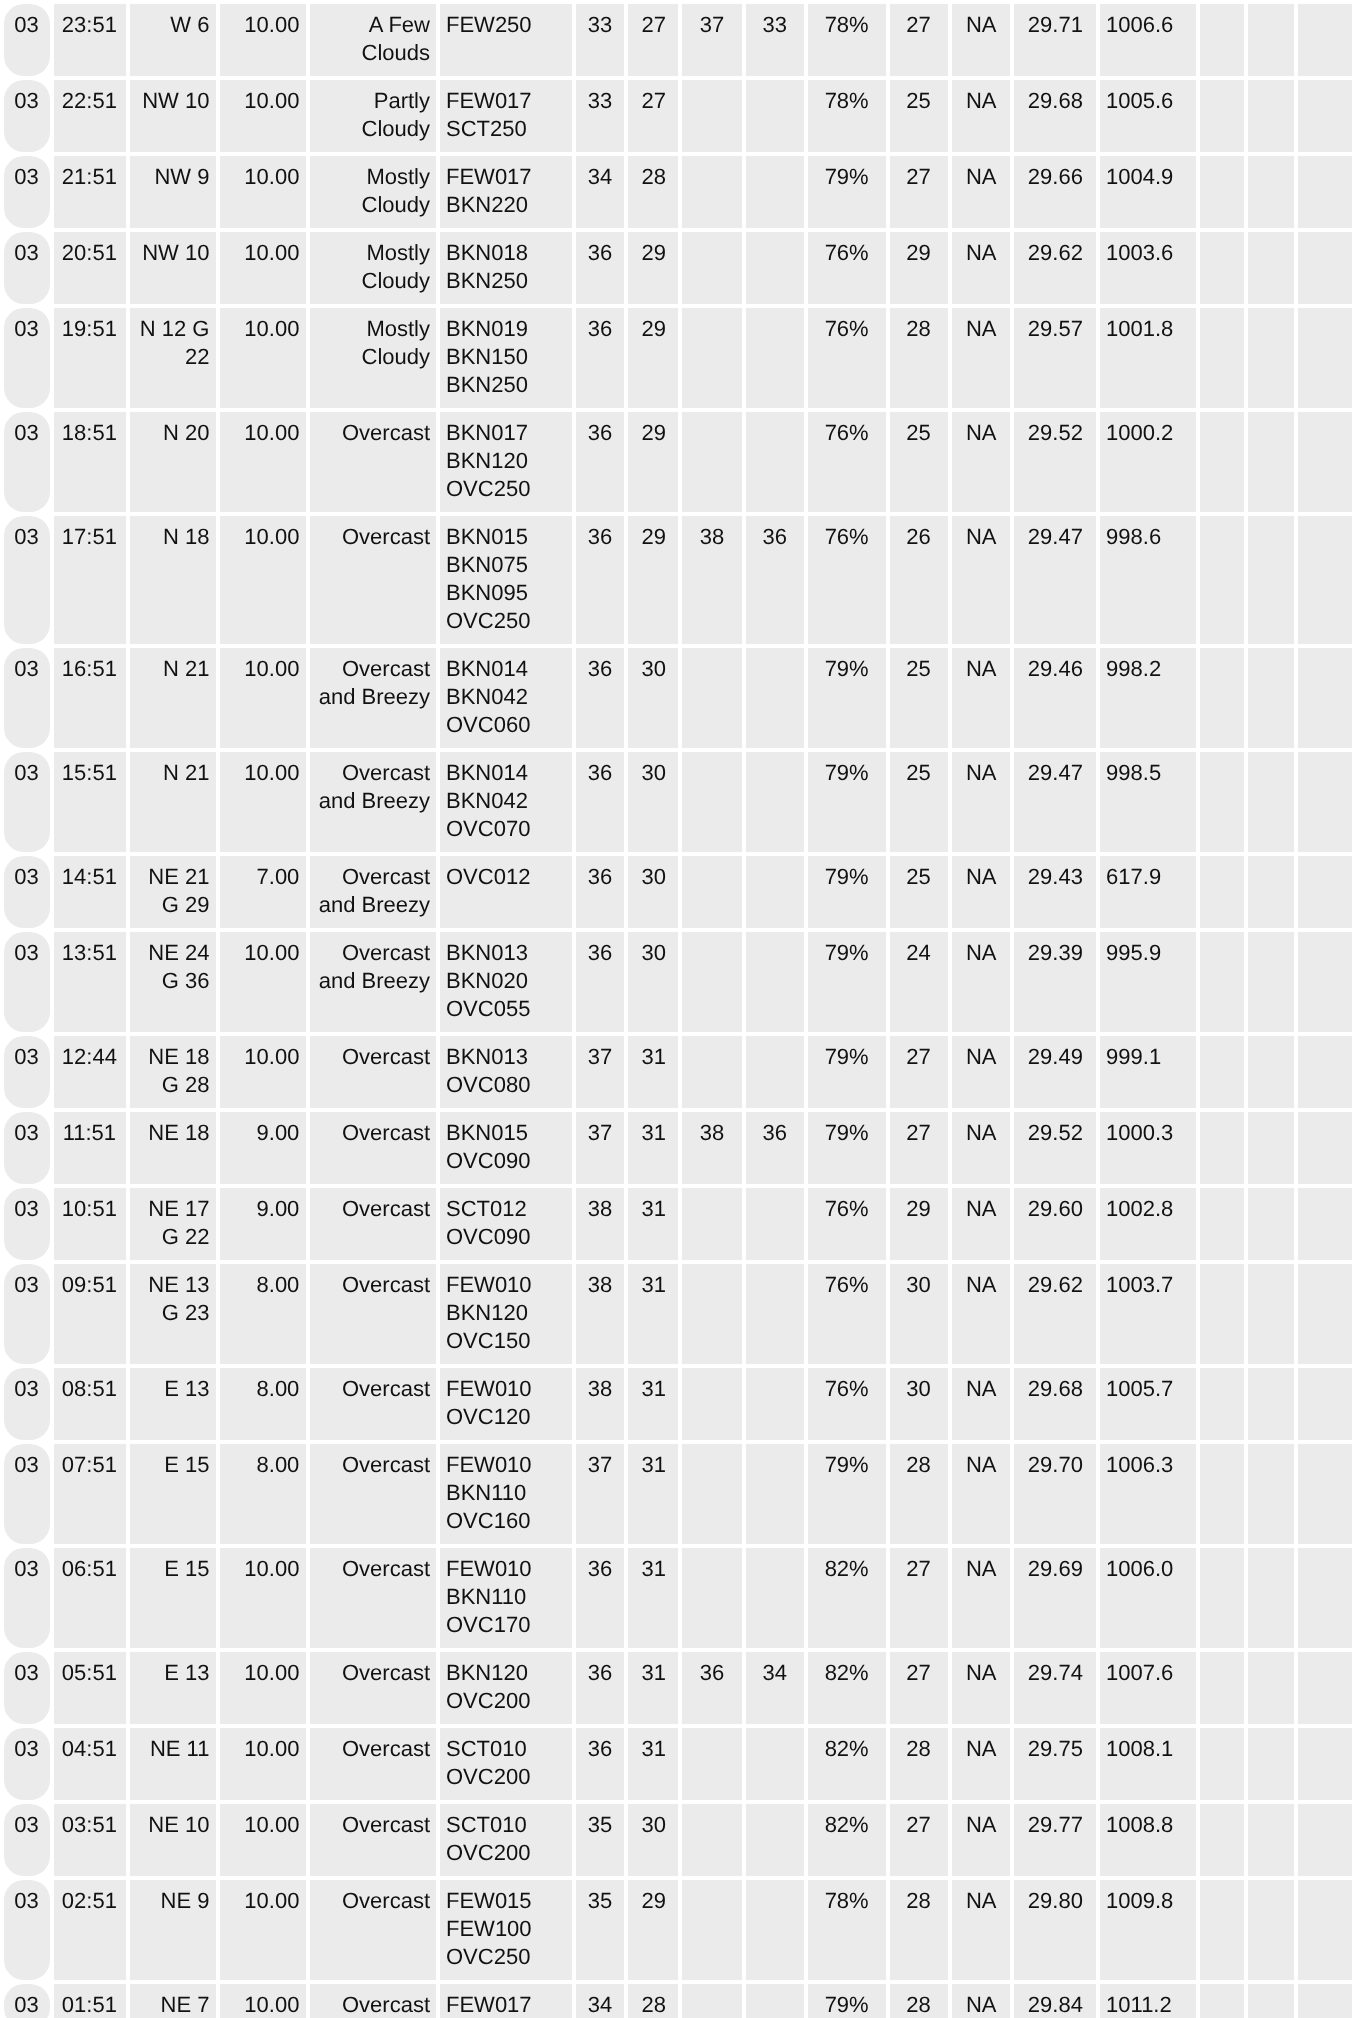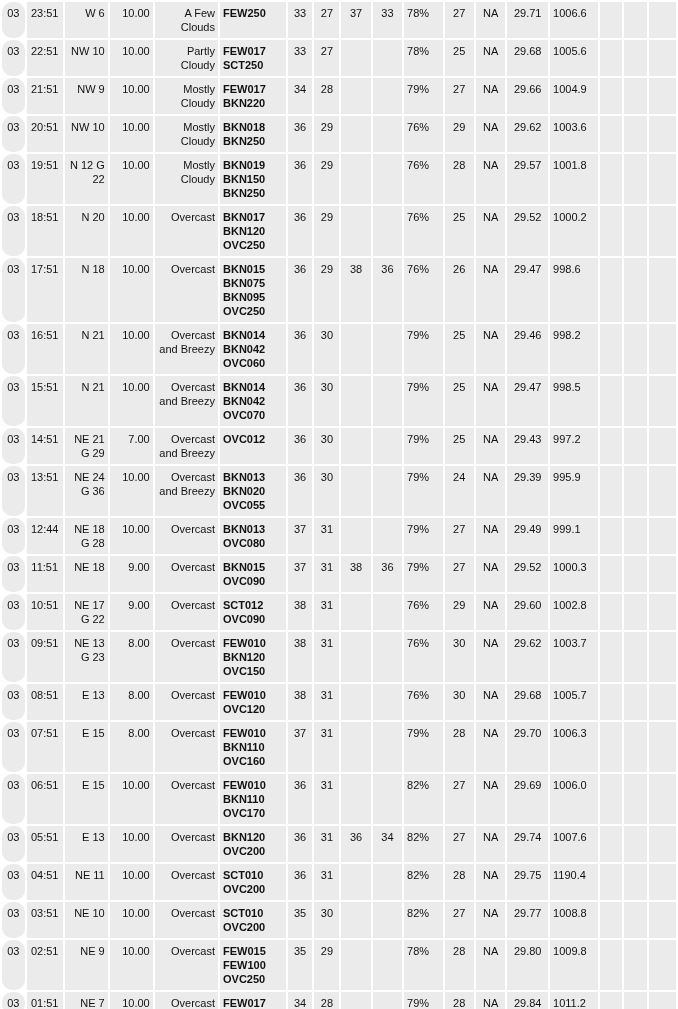--- a/index.html
+++ b/index.html
@@ -35,30 +35,30 @@
   td.c-date    { width: 20px;  text-align: center; border-radius: 10px; }
   td.c-time    { width: 32px;  text-align: center; }
   td.c-wind    { width: 38px;  text-align: right; }
   td.c-vis     { width: 38px;  text-align: right;  }
   td.c-weather { width: 56px;  text-align: right;   }
   td.c-sky     { width: 58px;  text-align: left;   }
   td.c-air     { width: 22px;  text-align: center; }
   td.c-dew     { width: 22px;  text-align: center; }
   td.c-max     { width: 26px;  text-align: center; }
   td.c-min     { width: 26px;  text-align: center; }
-  td.c-rh      { width: 34px;  text-align: left; }
+  td.c-rh      { width: 34px;  text-align: center; }
   td.c-wc      { width: 26px;  text-align: center; }
   td.c-hi      { width: 26px;  text-align: center; }
   td.c-alt     { width: 36px;  text-align: center; }
   td.c-slp     { width: 42px;  text-align: left;   }
   td.c-p1      { width: 20px;  }
   td.c-p2      { width: 20px;  }
   td.c-p3      { width: 24px;  }
   td.blank     { background: #ededed; }
-  .sky-line { display: block; white-space: nowrap; font-weight: bold; }
+  .sky-line { display: block; white-space: nowrap; }
 </style>
 </head>
 <body>
 
 <table id="obs-table">
   <colgroup>
     <col style="width:20px">
       <col style="width:32px">
       <col style="width:38px">
       <col style="width:38px">
@@ -300,21 +300,21 @@
           <span class="sky-line">OVC012</span>
         </td>
         <td class="c-air">36</td>
         <td class="c-dew">30</td>
         <td class="c-max blank"></td>
         <td class="c-min blank"></td>
         <td class="c-rh">79%</td>
         <td class="c-wc">25</td>
         <td class="c-hi">NA</td>
         <td class="c-alt">29.43</td>
-        <td class="c-slp">997.2</td>
+        <td class="c-slp">617.9</td>
         <td class="c-p1 blank"></td>
         <td class="c-p2 blank"></td>
         <td class="c-p3 blank"></td>
       </tr>
       <tr>
         <td class="c-date">03</td>
         <td class="c-time">13:51</td>
         <td class="c-wind">NE 24 G 36</td>
         <td class="c-vis">10.00</td>
         <td class="c-weather">Overcast and Breezy</td>
@@ -534,21 +534,21 @@
           <span class="sky-line">OVC200</span>
         </td>
         <td class="c-air">36</td>
         <td class="c-dew">31</td>
         <td class="c-max blank"></td>
         <td class="c-min blank"></td>
         <td class="c-rh">82%</td>
         <td class="c-wc">28</td>
         <td class="c-hi">NA</td>
         <td class="c-alt">29.75</td>
-        <td class="c-slp">1190.4</td>
+        <td class="c-slp">1008.1</td>
         <td class="c-p1 blank"></td>
         <td class="c-p2 blank"></td>
         <td class="c-p3 blank"></td>
       </tr>
       <tr>
         <td class="c-date">03</td>
         <td class="c-time">03:51</td>
         <td class="c-wind">NE 10</td>
         <td class="c-vis">10.00</td>
         <td class="c-weather">Overcast</td>

